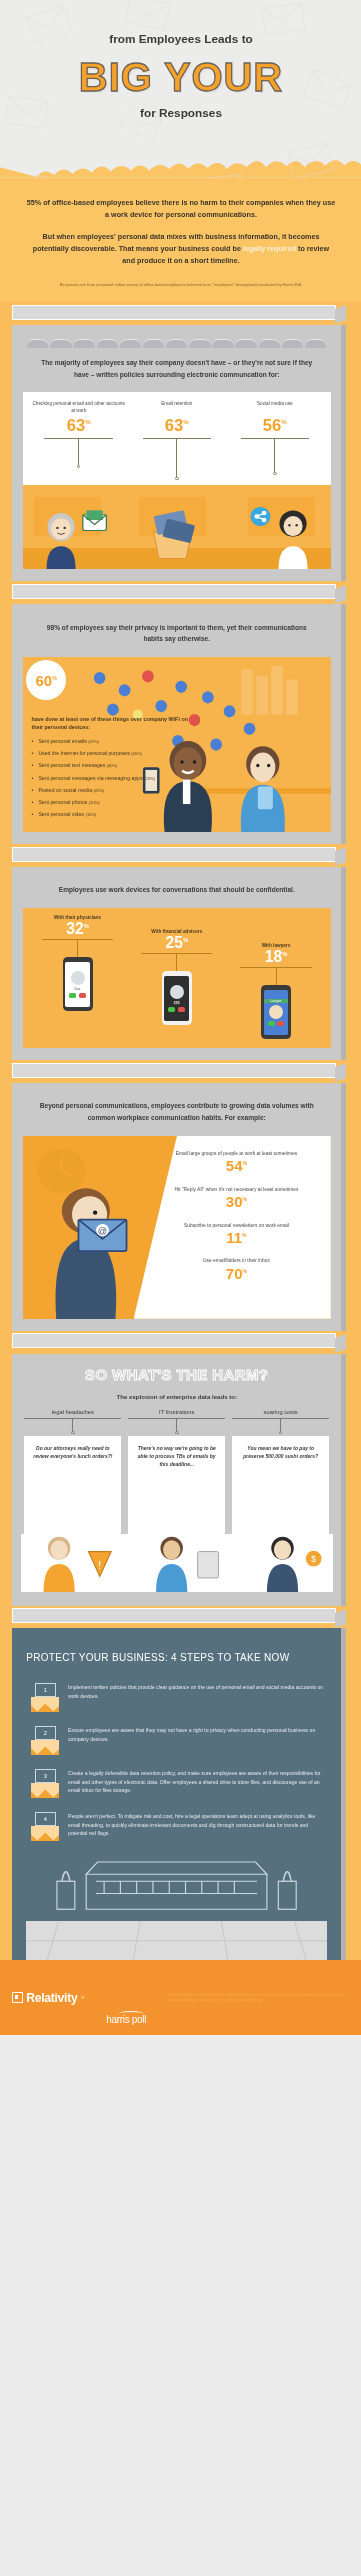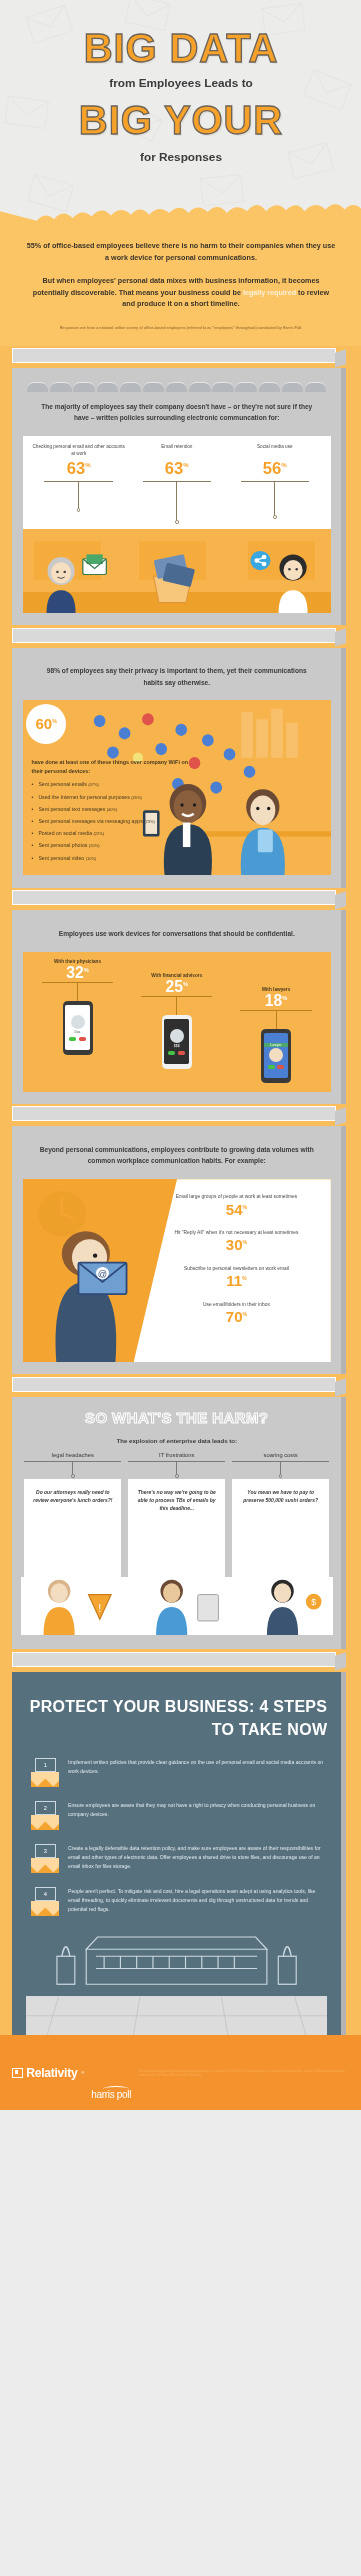--- a/index.html
+++ b/index.html
@@ -134,37 +134,37 @@
   .harm-col .dot{ width:3.5px; height:3.5px; border-radius:50%; border:0.9px solid #7a7a7a;
                   background:#c9c9c9; margin:0 auto 1.7px; }
   .quote{ background:#fff; padding:8.7px 5.2px 5.2px; min-height:98px; }
   .quote p{ font-size:5px; font-style:italic; font-weight:bold;
             line-height:1.6; color:#3b3b3b; }
   .harm-scene{ height:58px; background:#fff; position:relative; overflow:hidden; }
 
   
   .protect{ position:relative; background:#56707e; border-right:5.2px solid #b3b3b3;
             padding:22.7px 14px 0; }
-  .protect h2{ text-align:right; font-size:16px; font-weight:bold; color:#fff;
+  .protect h2{ text-align:left; font-size:10px; font-weight:normal; color:#fff;
                line-height:1.45; letter-spacing:0.3px; margin-bottom:17.4px; }
   .step{ display:flex; gap:8.7px; margin-bottom:14px; padding-left:5.2px; }
   .env{ width:28px; flex:0 0 28px; position:relative; }
   .env .tab{ width:21px; height:14px; border:1.1px solid #cdd9e0; margin:0 auto;
              display:flex; align-items:center; justify-content:center;
              font-size:5.7px; color:#fff; }
   .env .body{ width:28px; height:15px; background:#f4a531; position:relative; overflow:hidden; }
   .env .body:before{ content:""; position:absolute; left:-2.6px; top:-6.1px; width:16.6px; height:16.6px;
                      background:#fdd9a0; transform:rotate(45deg); }
   .env .body:after{ content:""; position:absolute; right:-2.6px; top:-6.1px; width:16.6px; height:16.6px;
                     background:#fdd9a0; transform:rotate(45deg); }
   .step p{ font-size:5.1px; line-height:1.7; color:#e6ecef; }
   .office{ height:105px; position:relative; overflow:hidden; }
 
   
-  .footer{ background:#f4932e; padding:10.5px 12.2px; display:flex; align-items:center; gap:7px; }
+  .footer{ background:#f4932e; padding:10.5px 12.2px; display:flex; align-items:center; gap:22px; }
   .logo{ display:flex; align-items:center; gap:3.5px; }
   .logo .mark{ width:10.5px; height:10.5px; border:1.2px solid #fff; position:relative; }
   .logo .mark:after{ content:""; position:absolute; left:1.7px; top:1.7px; width:3.5px; height:3.5px;
                      background:#fff; }
   .logo .name{ font-size:12.2px; font-weight:bold; color:#fff; letter-spacing:-0.3px; }
   .logo .reg{ font-size:4.4px; color:#fff; vertical-align:super; }
   .harris{ font-size:10px; color:#fff; letter-spacing:-0.3px; position:relative;margin-top:43px; }
   .harris .arc{ position:absolute; left:12.2px; top:-2.6px; width:26px; height:6.1px;
                 border-top:1.2px solid #fff; border-radius:50%; }
   .foot-note{ flex:1; font-size:2.8px; line-height:1.55; color:#f6ab52; }
@@ -209,21 +209,20 @@
             <rect width="46" height="31"></rect>
             <path d="M0 0 L23 19 L46 0"></path>
           </g>
         <g transform="translate(150,120) rotate(26)">
             <rect width="40" height="27"></rect>
             <path d="M0 0 L20 17 L40 0"></path>
           </g>
       </g>
     </svg>
     <div class="hero-inner">
-      <div class="bigword">BIG DATA</div>
       <div class="subword">from Employees Leads to</div>
       <div class="bigword">BIG YOUR</div>
       <div class="subword2">for Responses</div>
     </div>
     <svg class="scallop" viewBox="0 0 415 26" preserveAspectRatio="none">
       <path fill="#fbc565" d="M0 26 L415 26 L415 12
         q-10 -10 -20 0 q-10 -12 -22 0 q-12 -11 -24 2 q-9 -13 -21 -1
         q-11 -12 -23 1 q-10 -14 -22 0 q-12 -10 -23 2 q-10 -13 -22 -1
         q-11 -11 -22 1 q-10 -12 -22 0 q-12 -10 -23 2 q-10 -12 -21 0
         q-11 -11 -23 1 q-10 -12 -22 1 q-11 -10 -22 2 q-10 -11 -21 1

